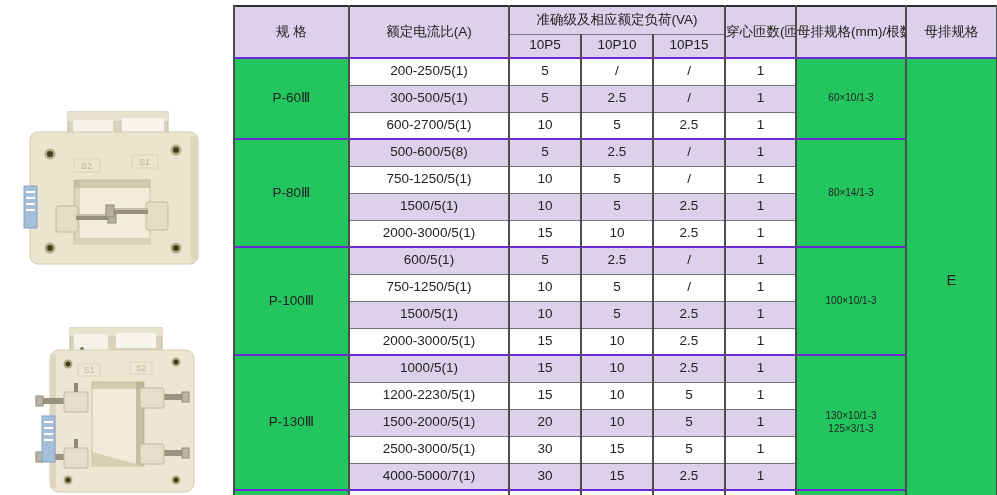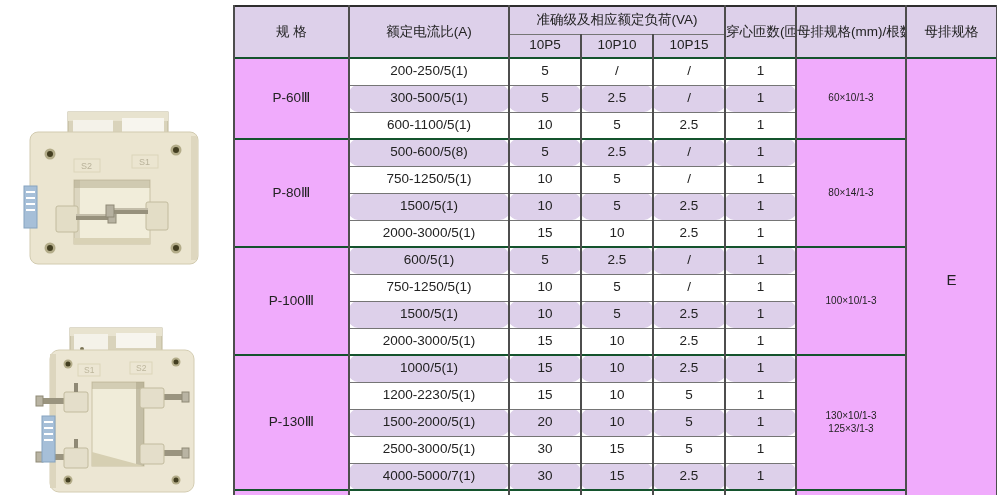--- a/index.html
+++ b/index.html
@@ -23,23 +23,23 @@
     text-align: center; vertical-align: middle;
     padding: 0; font-weight: normal;
     font-size: 13.5px; line-height: 1.25;
     overflow: hidden; white-space: nowrap;
   }
   .spec-table { border: 2px solid #2e2e2e; }
   thead th { background: #ddd0ea; font-size: 14px; white-space: normal; }
   thead tr.h1 { height: 28px; margin-top: 12px; }
   thead tr.h2 { height: 24px; }
   tbody tr { height: 27px; }
-  tr.gs > td { border-top: 2px solid #14532d; }
-  tr.hl td.st { background: #ddd0ea; border-radius: 9px; }
-  td.mg { background: #f0abfc; }
+  tr.gs > td { border-top: 2px solid #6d28d9; }
+  tr.hl td.st { background: #ddd0ea; }
+  td.mg { background: #22c55e; }
   td.install-cell { font-size: 15px; }
   td.busbar-cell { font-size: 10px; white-space: nowrap; }
   tr.partial { height: 12px; }
   .busbar-line { display: block; }
   
   .photo { position: absolute; }
   .photo1 { left: 10px; top: 98px; }
   .photo2 { left: 12px; top: 320px; }
 </style>
 </head>
@@ -207,21 +207,21 @@
       <td class="mg install-cell" rowspan="17">E</td>
     </tr>
     <tr class="hl">
       <td class="st">300-500/5(1)</td>
       <td class="st">5</td>
       <td class="st">2.5</td>
       <td class="st">/</td>
       <td class="st">1</td>
     </tr>
     <tr>
-      <td class="st">600-1100/5(1)</td>
+      <td class="st">600-2700/5(1)</td>
       <td class="st">10</td>
       <td class="st">5</td>
       <td class="st">2.5</td>
       <td class="st">1</td>
     </tr>
 
     <tr class="gs hl">
       <td class="mg" rowspan="4">P-80Ⅲ</td>
       <td class="st">500-600/5(8)</td>
       <td class="st">5</td>

